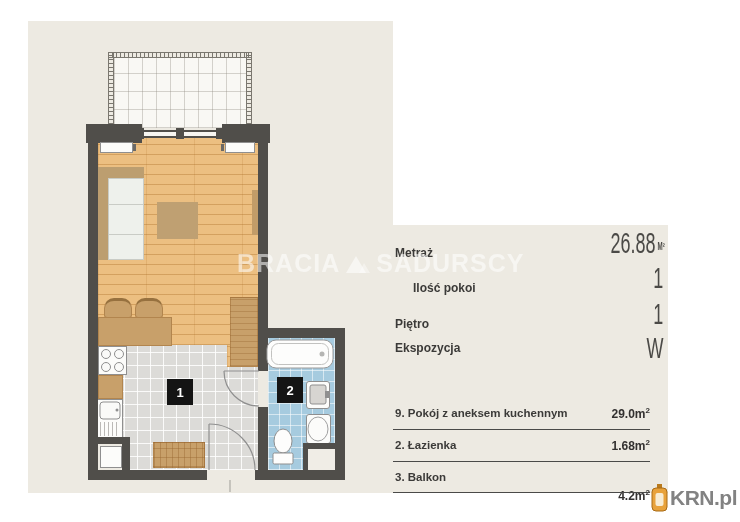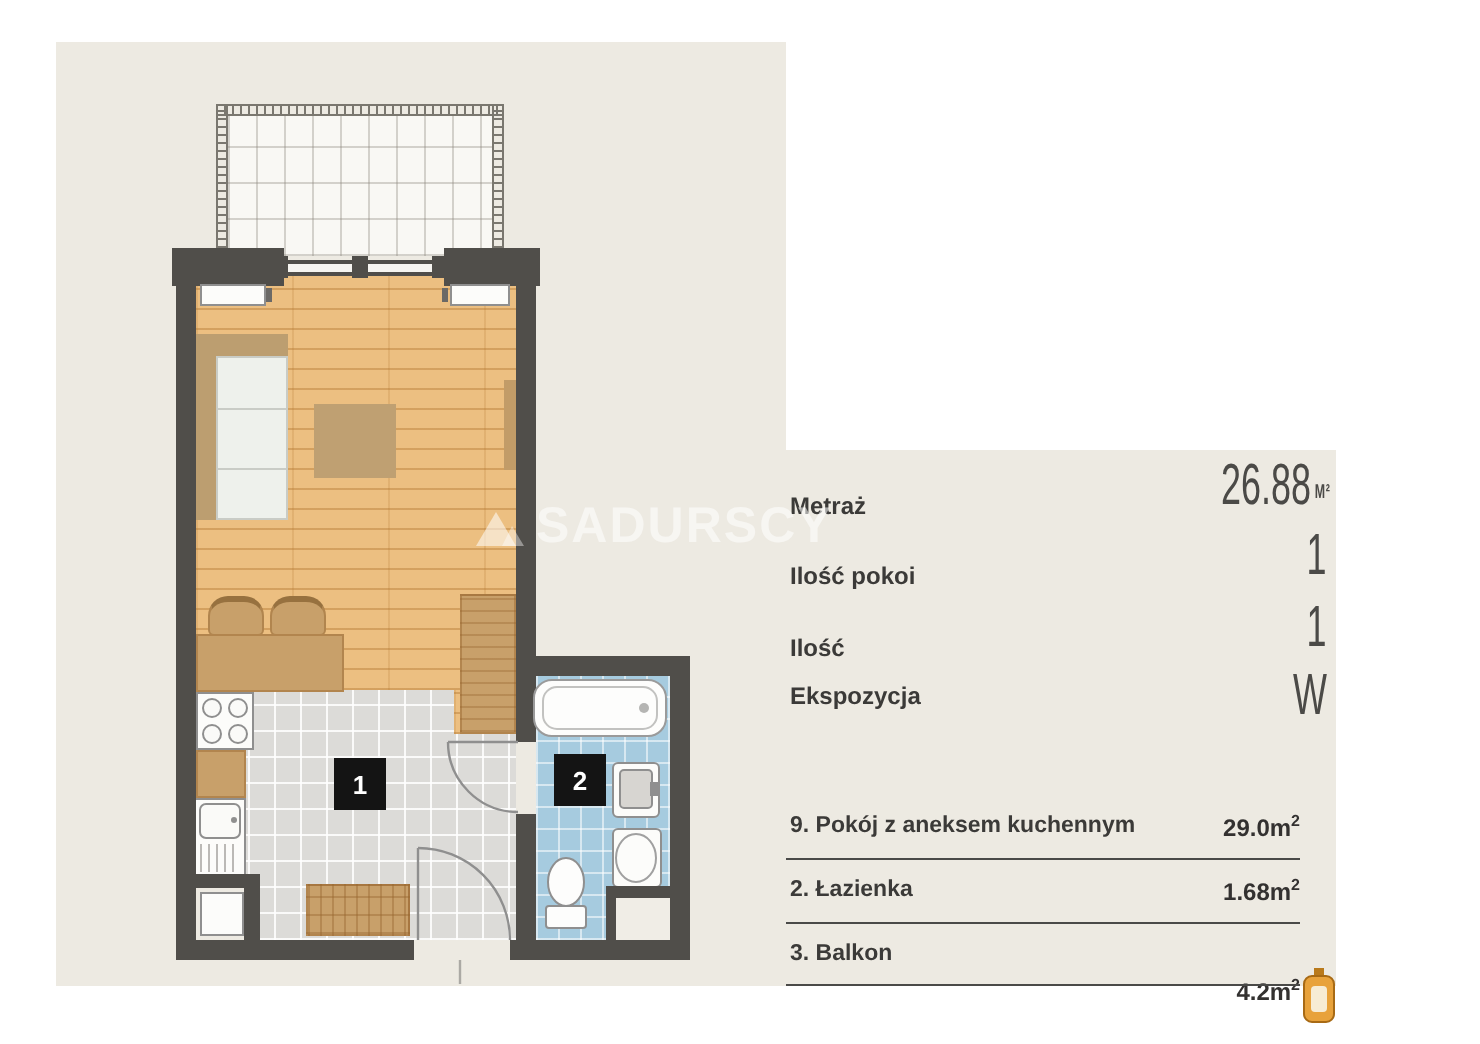--- a/index.html
+++ b/index.html
@@ -168,40 +168,41 @@
   </g>
 
   <g fill="none" stroke="#8F8F8F" stroke-width="1.2">
     <path d="M 209 424 A 46 46 0 0 1 255 470"></path>
     <line x1="209" y1="470" x2="209" y2="424"></line>
     <line x1="230" y1="480" x2="230" y2="492" stroke="#ABA9A4"></line>
   </g>
 </svg>
 
 <div class="watermark">
+  <span>BRACIA</span>
   <svg width="26" height="20" viewBox="0 0 26 20">
     <polygon points="1,19 11,2 21,19" fill="rgba(255,255,255,.55)"></polygon>
     <polygon points="14,19 19,9 25,19" fill="rgba(255,255,255,.40)"></polygon>
   </svg>
   <span>SADURSCY</span>
 </div>
 
 <div class="d-label" style="left:395px;top:246px">Metraż</div>
 <div class="d-value" style="right:75px;top:229px">
   <span>26.88</span>
     <span class="d-unit">M²</span>
 </div>
 
-<div class="d-label" style="left:395px;top:281px">Ilość pokoi</div>
+<div class="d-label" style="left:413px;top:281px">Ilość pokoi</div>
 <div class="d-value" style="right:75px;top:264px">
   <span>1</span>
     <span class="d-unit"></span>
 </div>
 
-<div class="d-label" style="left:395px;top:317px">Ilość</div>
+<div class="d-label" style="left:395px;top:317px">Piętro</div>
 <div class="d-value" style="right:75px;top:300px">
   <span>1</span>
     <span class="d-unit"></span>
 </div>
 
 <div class="d-label" style="left:395px;top:341px">Ekspozycja</div>
 <div class="d-value" style="right:75px;top:334px">
   <span>W</span>
     <span class="d-unit"></span>
 </div>
@@ -223,13 +224,14 @@
   <span>4.2m</span><sup>2</sup>
 </div>
 <div class="hr" style="top:492px"></div>
 
 <div class="krn">
   <svg width="17" height="28" viewBox="0 0 17 28">
     <rect x="6" y="0" width="5" height="5" fill="#B97A1C"></rect>
     <rect x="1" y="4" width="15" height="23" rx="4" fill="#E8A23B" stroke="#A86A14"></rect>
     <rect x="4.5" y="9" width="8" height="13" rx="2" fill="#F7ECD4"></rect>
   </svg>
+  <span class="krn-text">KRN.pl</span>
 </div>
 
 </body></html>

